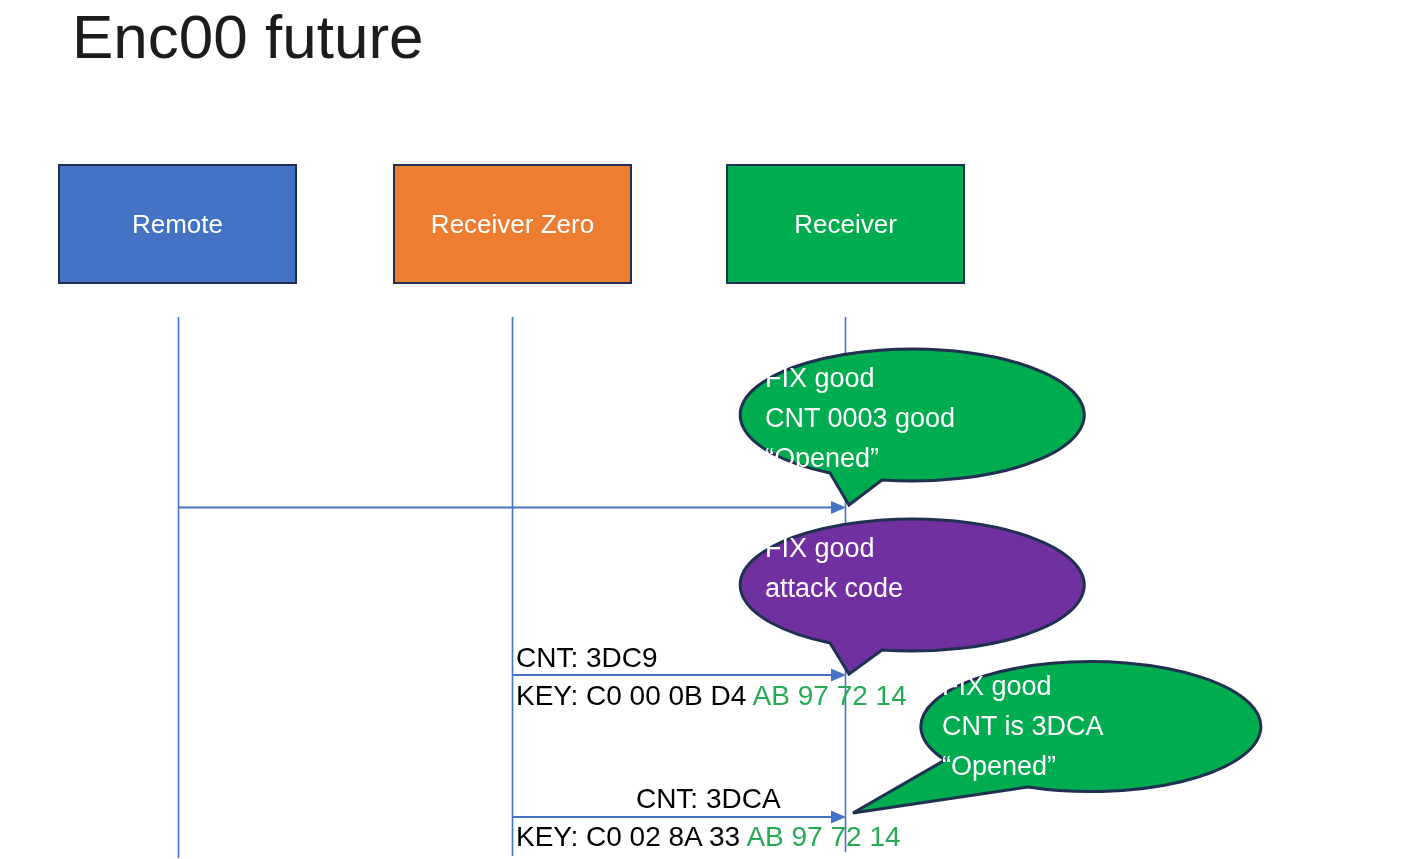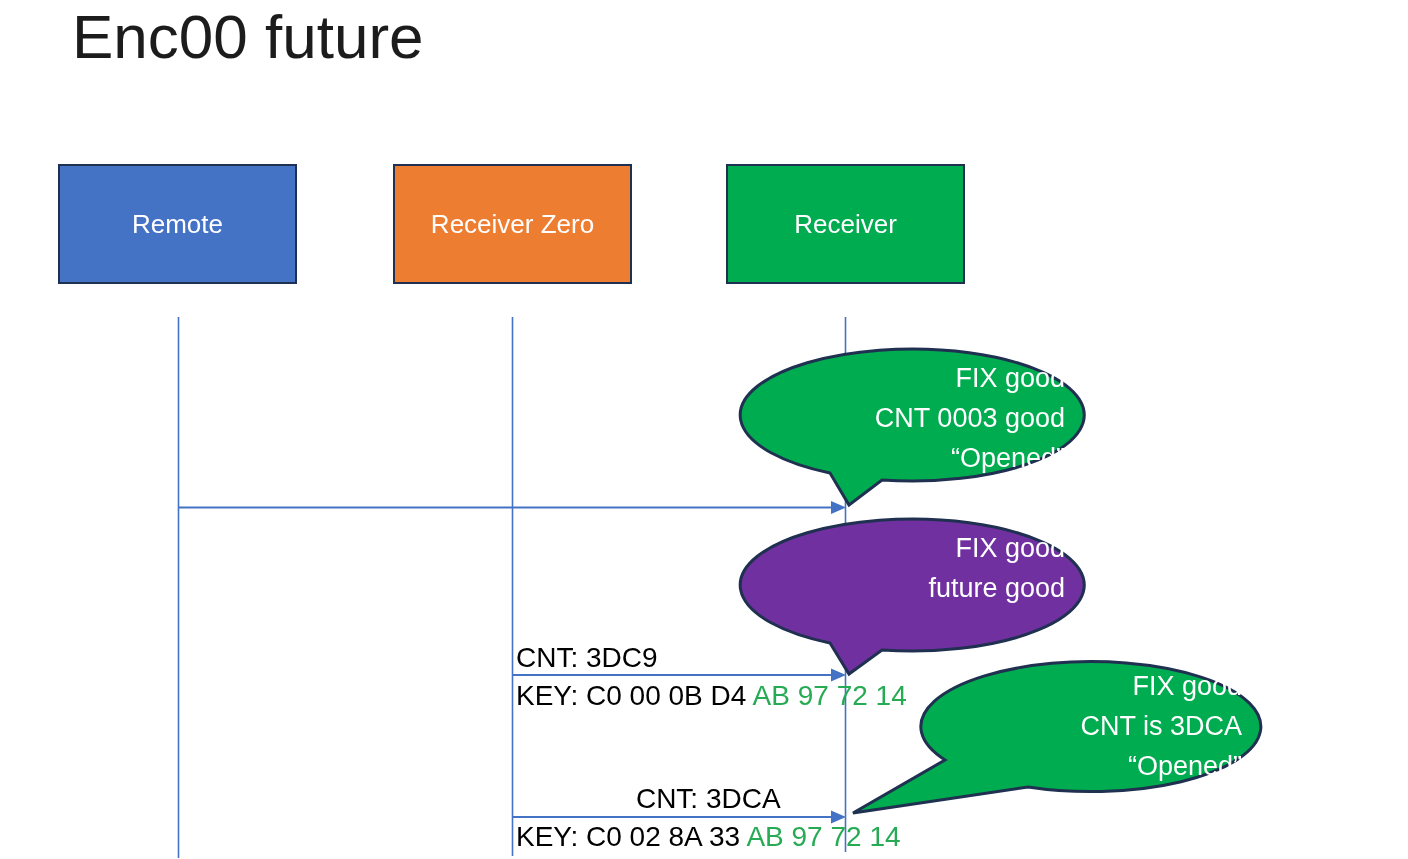--- a/index.html
+++ b/index.html
@@ -38,21 +38,21 @@
   #msg1 { left:192px; top:468px; }
   #msg2 { left:516px; top:639px; }
   #msg3 { left:516px; top:780px;text-align:center; }
   #msg2 .row, #msg3 .row { line-height:38px; }
 
   .key-red        { color:var(--key_red); }
   .key-green-bold { color:var(--key_green_bold); font-weight:bold; }
   .key-green      { color:var(--key_green); }
 
   .bubble-text {
-    position:absolute; width:300px; text-align:right;
+    position:absolute; width:300px; text-align:left;
     color:#fff; font-size:27px;
   }
   .bubble-text .bline { line-height:40px; }
   #bt1 { left:765px; top:358px; }
   #bt2 { left:765px; top:528px; }
   #bt3 { left:942px; top:666px; }
 </style>
 </head>
 <body>
 
@@ -101,21 +101,21 @@
     <div class="row"><span>KEY: C0 02 8A 33 </span><span class="key-green">AB 97 72 14</span></div>
   </div>
 
   <div class="bubble-text" id="bt1">
     <div class="bline">FIX good</div>
     <div class="bline">CNT 0003 good</div>
     <div class="bline">“Opened”</div>
   </div>
   <div class="bubble-text" id="bt2">
     <div class="bline">FIX good</div>
-    <div class="bline">future good</div>
+    <div class="bline">attack code</div>
   </div>
   <div class="bubble-text" id="bt3">
     <div class="bline">FIX good</div>
     <div class="bline">CNT is 3DCA</div>
     <div class="bline">“Opened”</div>
   </div>
 
 </div>
 
 </body></html>

